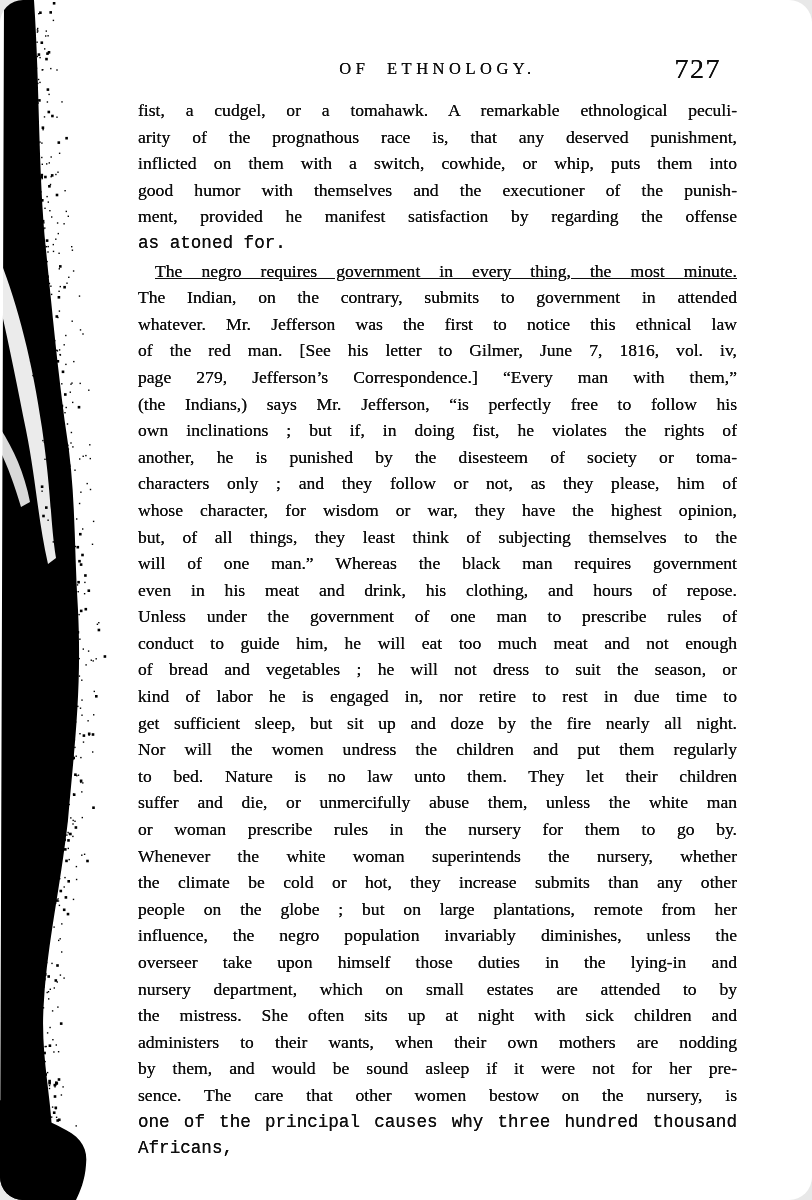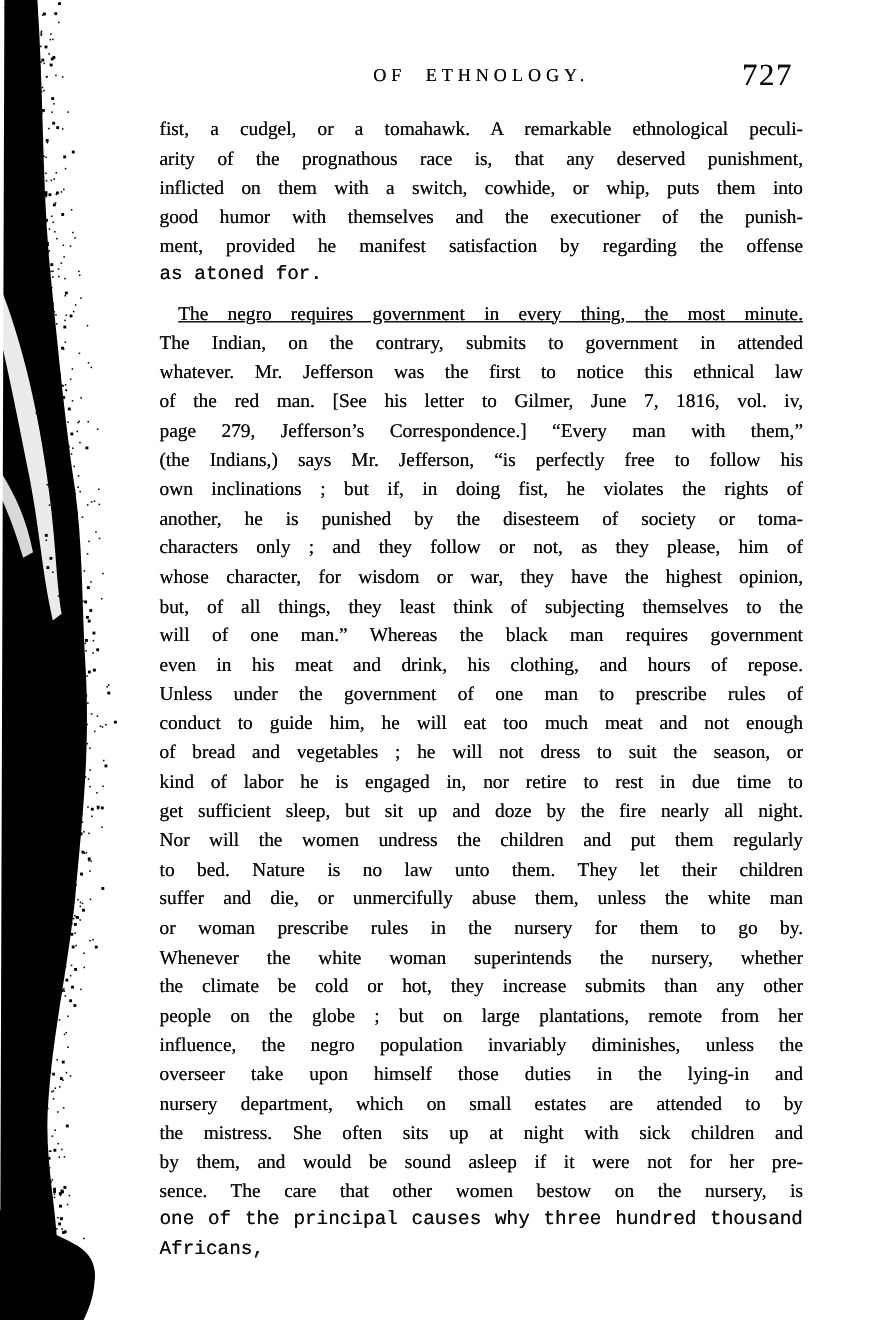--- a/index.html
+++ b/index.html
@@ -4,20 +4,21 @@
 <style>
   html, body { margin: 0; padding: 0; background: #e8e8e8; }
   .screen {
     position: relative;
     width: 812px;
     height: 1200px;
     background: #ffffff;
     overflow: hidden;
     font-family: "Liberation Serif", serif;
     color: #0e0e0e;
+    border-radius: 23px;
   }
   .scan-edge {
     position: absolute;
     left: 0; top: 0;
     width: 170px; height: 1200px;
     pointer-events: none;
   }
   .page-header {
     position: absolute;
     left: 137px; top: 56px;
@@ -40,21 +41,21 @@
     text-shadow: 0 0 0.5px currentColor;
   }
   .text-body {
     position: absolute;
     left: 137px; top: 96px;
     width: 601px;
     font-size: 17.6px;
     line-height: 26.6px;
     text-shadow: 0 0 0.5px currentColor;
   }
-  .paragraph { margin: 8px; }
+  .paragraph { margin: 1px; }
   .line {
     text-align: justify;
     text-align-last: justify;
     overflow: hidden;
     white-space: normal;
   }
   .line.last { text-align-last: left; font-family: Liberation Mono, monospace; }
   .line.indent { text-indent: 17px; text-decoration: underline; }
 </style>
 </head>
@@ -1085,19 +1086,20 @@
         <div class="line">to bed. Nature is no law unto them. They let their children</div>
         <div class="line">suffer and die, or unmercifully abuse them, unless the white man</div>
         <div class="line">or woman prescribe rules in the nursery for them to go by.</div>
         <div class="line">Whenever the white woman superintends the nursery, whether</div>
         <div class="line">the climate be cold or hot, they increase submits than any other</div>
         <div class="line">people on the globe ; but on large plantations, remote from her</div>
         <div class="line">influence, the negro population invariably diminishes, unless the</div>
         <div class="line">overseer take upon himself those duties in the lying-in and</div>
         <div class="line">nursery department, which on small estates are attended to by</div>
         <div class="line">the mistress. She often sits up at night with sick children and</div>
+        <div class="line">administers to their wants, when their own mothers are nodding</div>
         <div class="line">by them, and would be sound asleep if it were not for her pre-</div>
         <div class="line">sence. The care that other women bestow on the nursery, is</div>
         <div class="line last">one of the principal causes why three hundred thousand Africans,</div>
       </div>
     </div>
 
 </div>
 
 </body></html>

